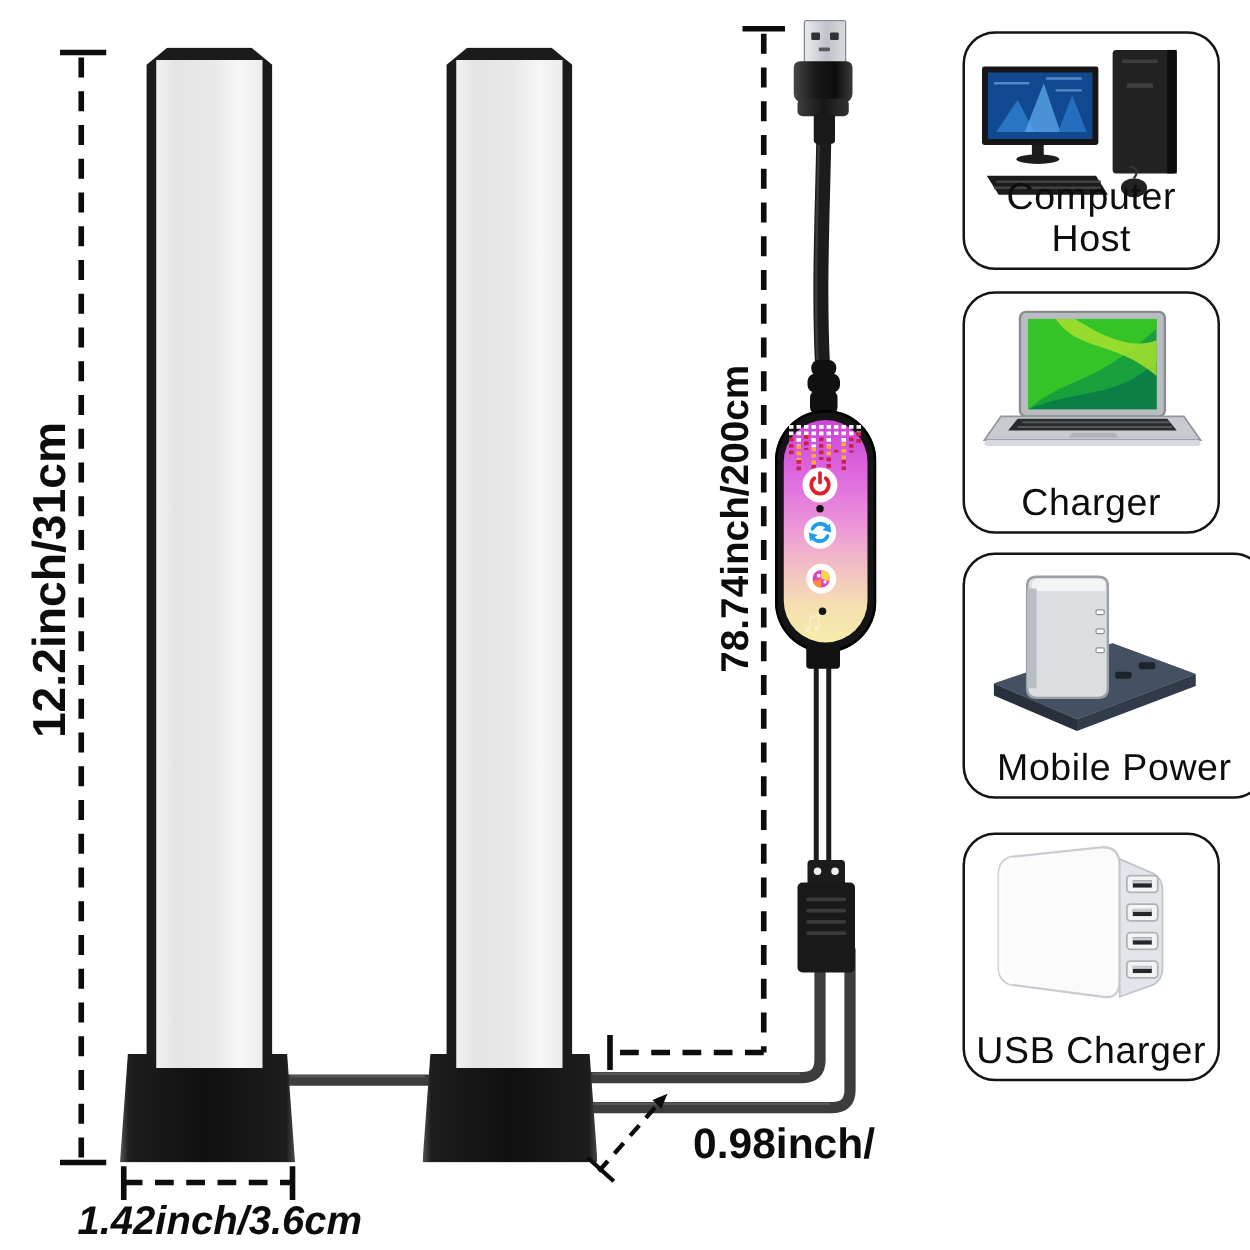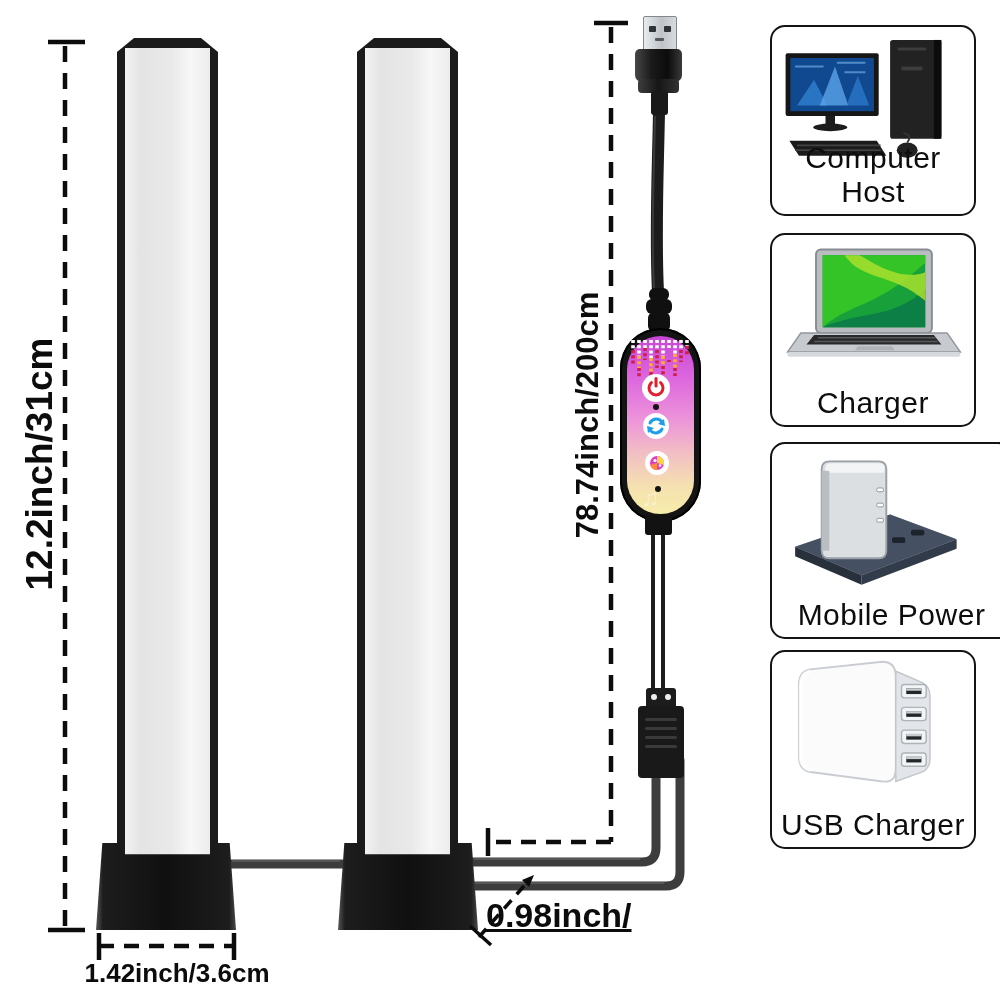--- a/index.html
+++ b/index.html
@@ -37,21 +37,21 @@
      background:linear-gradient(180deg,#c946d6 0%,#dd67de 24%,#ec92da 46%,#f2bfc4 66%,#f5e0b0 84%,#f7edaa 100%);}
   .ctrl-note{position:absolute;left:14px;top:148px;font-size:24px;color:#ffffff;opacity:.4;z-index:1;}
   .ctrl-tail{left:645px;top:515px;width:27px;height:20px;background:#121212;border-radius:3px;z-index:7;}
 
   .connector{left:638px;top:706px;width:46px;height:72px;background:#191919;border-radius:4px;z-index:6;}
   .connector-top{left:646px;top:688px;width:30px;height:20px;background:#1c1c1c;border-radius:3px 3px 0 0;z-index:6;}
   .pinhole{position:absolute;top:6px;width:6px;height:6px;border-radius:50%;background:#efefef;}
   .rib{position:absolute;left:7px;right:7px;height:3px;background:#3a3a3a;border-radius:2px;}
 
   
-  .pbox{position:absolute;left:770px;width:202px;border:2.5px solid #141414;border-radius:15px;
+  .pbox{position:absolute;left:770px;width:202px;border:2.5px solid #141414;border-radius:26px;
         background:#fff;z-index:2;}
   .pbox .plabel{position:absolute;left:0;right:0;bottom:5px;text-align:center;
         font-size:30px;color:#0d0d0d;font-weight:400;letter-spacing:.5px;}
   .pbox svg{position:absolute;left:6px;top:6px;}
 
   svg{display:block;}
 </style>
 </head>
 <body>
 
@@ -198,23 +198,23 @@
       <line x1="479" y1="937" x2="524" y2="886" stroke-dasharray="11 8" stroke-width="3.5"></line>
       <line x1="470" y1="926" x2="491" y2="945" stroke-width="3.5"></line>
     </g>
     <polygon points="534,875 529,887 522,880" fill="#0c0c0c"></polygon>
   </svg>
 
   <div class="abs dim vtext" style="left:40px;top:464px;font-size:37px;">12.2inch/31cm</div>
 
   <div class="abs dim vtext" style="left:588px;top:415px;font-size:31px;">78.74inch/200cm</div>
 
-  <div class="abs dim" style="left:62px;top:958px;width:230px;text-align:center;font-size:26px;">1.42inch/3.6cm</div>
-
-  <div class="abs dim" style="left:486px;top:896px;width:200px;text-align:left;font-size:34px;line-height:1.12;text-decoration:underline;">
+  <div class="abs dim" style="left:62px;top:958px;width:230px;text-align:left;font-size:32px;font-style:italic;">1.42inch/3.6cm</div>
+
+  <div class="abs dim" style="left:500px;top:896px;width:200px;text-align:right;font-size:34px;line-height:1.12;">
     <div>0.98inch/</div>
   </div>
 
   <div class="pbox" style="top:25px;height:187px;">
     <svg width="190" height="145" viewBox="0 0 200 150">
       <rect x="118" y="6" width="54" height="104" rx="3" fill="#222"></rect>
       <rect x="164" y="6" width="8" height="104" fill="#0c0c0c"></rect>
       <rect x="126" y="14" width="30" height="3" fill="#3d3d3d"></rect>
       <rect x="130" y="34" width="22" height="4" fill="#3d3d3d"></rect>
       <rect x="8" y="20" width="98" height="66" rx="2" fill="#161616"></rect>
@@ -260,21 +260,21 @@
       <path d="M46,16 q0,-8 8,-8 l52,0 q8,0 8,8 l0,86 q0,8 -8,8 l-52,0 q-8,0 -8,-8 Z" fill="#dcdfe2" stroke="#9aa0a6" stroke-width="2"></path>
       <path d="M50,14 q0,-4 6,-4 l50,0 q6,0 6,4 l0,6 -62,0 Z" fill="#f2f4f5"></path>
       <rect x="46" y="18" width="8" height="84" fill="#b9bec3"></rect>
       <rect x="104" y="36" width="7" height="4" rx="1.5" fill="#fff" stroke="#8d9398" stroke-width="1"></rect>
       <rect x="104" y="52" width="7" height="4" rx="1.5" fill="#fff" stroke="#8d9398" stroke-width="1"></rect>
       <rect x="104" y="68" width="7" height="4" rx="1.5" fill="#fff" stroke="#8d9398" stroke-width="1"></rect>
     </svg>
     <div class="plabel">Mobile Power</div>
   </div>
 
-  <div class="pbox" style="top:650px;height:195px;">
+  <div class="pbox" style="top:666px;height:195px;">
     <svg width="190" height="150" viewBox="0 0 200 150">
       <rect x="22" y="22" width="12" height="26" rx="4" fill="#c3c7cb"></rect>
       <path d="M34,8 q-12,2 -12,16 l0,76 q0,14 12,16 l76,10 q14,2 14,-14 l0,-96 q0,-16 -14,-16 Z" fill="#fbfbfc" stroke="#c9cdd1" stroke-width="2"></path>
       <path d="M124,10 L152,22 q8,4 8,14 l0,66 q0,10 -8,14 L124,126 Z" fill="#e2e5e9" stroke="#c2c6ca" stroke-width="1.5"></path>
       <g>
         <rect x="130" y="24" width="26" height="14" rx="3" fill="#f2f4f6" stroke="#aeb3b8" stroke-width="1.5"></rect>
         <rect x="135" y="28" width="16" height="6" fill="#23272b"></rect>
           <rect x="135" y="28" width="16" height="2.5" fill="#c8cdd2"></rect>
         <rect x="130" y="48" width="26" height="14" rx="3" fill="#f2f4f6" stroke="#aeb3b8" stroke-width="1.5"></rect>
         <rect x="135" y="52" width="16" height="6" fill="#23272b"></rect>

